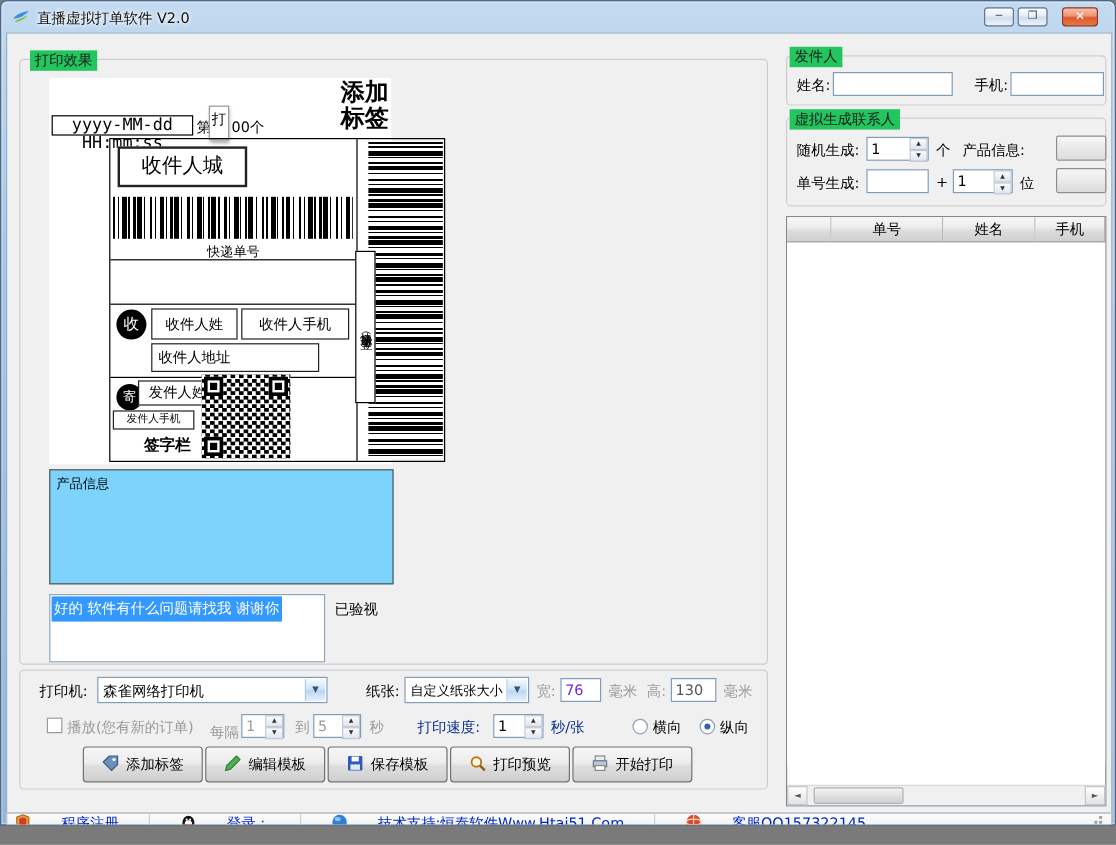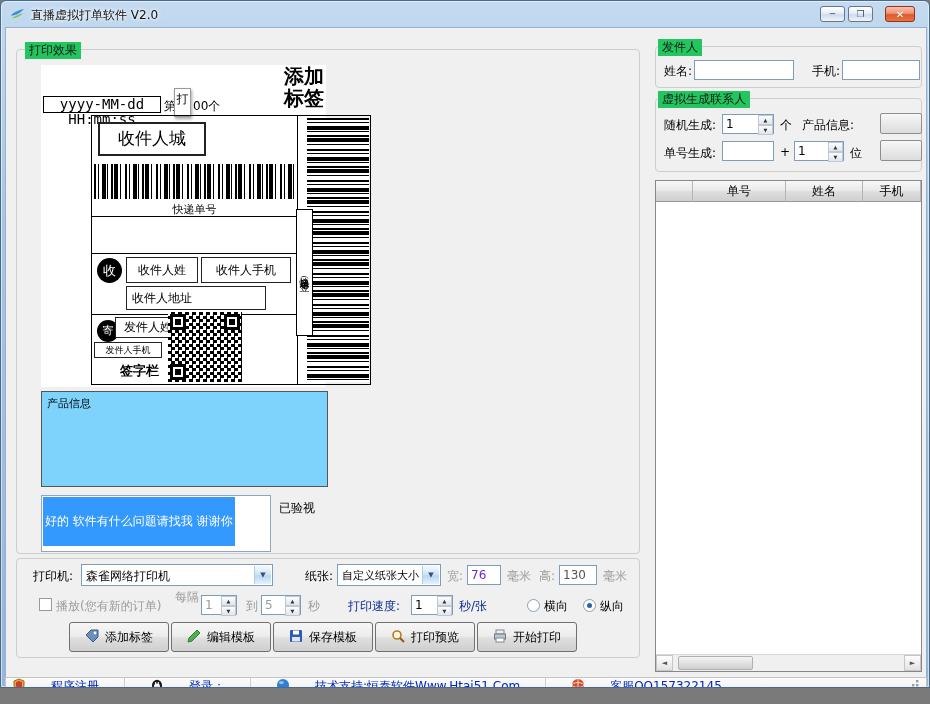--- a/index.html
+++ b/index.html
@@ -104,21 +104,21 @@
 
   
   .statusbar { position:absolute; left:4px; top:676px; width:922px; height:24px;
     background:linear-gradient(#fcfcfc,#e7e7e7); border:1px solid #c5c5c5;
     display:flex; align-items:flex-start; padding:0 6px; gap:25px; }
   .slink { color:#0026c4; text-decoration:underline; cursor:pointer; white-space:nowrap; }
   .ssep { width:1px; height:16px; background:#cfcfcf; }
   .sicon { width:14px; height:14px; display:inline-block; }
   .grip { margin-left:auto; width:14px; height:14px; }
 
-  .selmsg { background:#3399ff; color:#fff; display:inline-block; padding:16px 2px; margin:1px; }
+  .selmsg { background:#3399ff; color:#fff; display:inline-block; padding:2px 2px; margin:1px; }
 </style>
 </head>
 <body>
 
 <div class="window">
 
   <div class="titlebar">
     <span class="app-icon">
       <svg viewBox="0 0 16 16" width="15" height="15">
         <path d="M1 9 C5 4 11 3 15 2 C11 6 7 9 1 9 Z" fill="#3b8de0"></path>
@@ -200,21 +200,21 @@
       </div>
       <span class="lbl gray" style="left:430px; top:9px;">宽:</span>
       <input class="txt" style="left: 450px; top: 6px; width: 34px; color: #6d28d9;" value="76">
       <span class="lbl gray" style="left:490px; top:9px;">毫米</span>
       <span class="lbl gray" style="left:522px; top:9px;">高:</span>
       <input class="txt" style="left: 542px; top: 6px; width: 38px; color: rgb(85, 85, 85);" value="130">
       <span class="lbl gray" style="left:586px; top:9px;">毫米</span>
 
       <div class="checkbox" style="left:22px; top:39px;"></div>
       <span class="lbl gray" style="left:39px; top:39px;">播放(您有新的订单)</span>
-      <span class="lbl gray" style="left:158px; top:30px;">每隔</span>
+      <span class="lbl gray" style="left:158px; top:43px;">每隔</span>
       <div class="spin" style="left:184px; top:36px; width:36px;">
         <input style="color: rgb(155, 155, 155);" value="1">
         <div class="spin-btns">
             <div class="spin-btn">▲</div>
             <div class="spin-btn">▼</div>
           </div>
       </div>
       <span class="lbl gray" style="left:229px; top:39px;">到</span>
       <div class="spin" style="left:244px; top:36px; width:40px;">
         <input style="color: rgb(155, 155, 155);" value="5">

